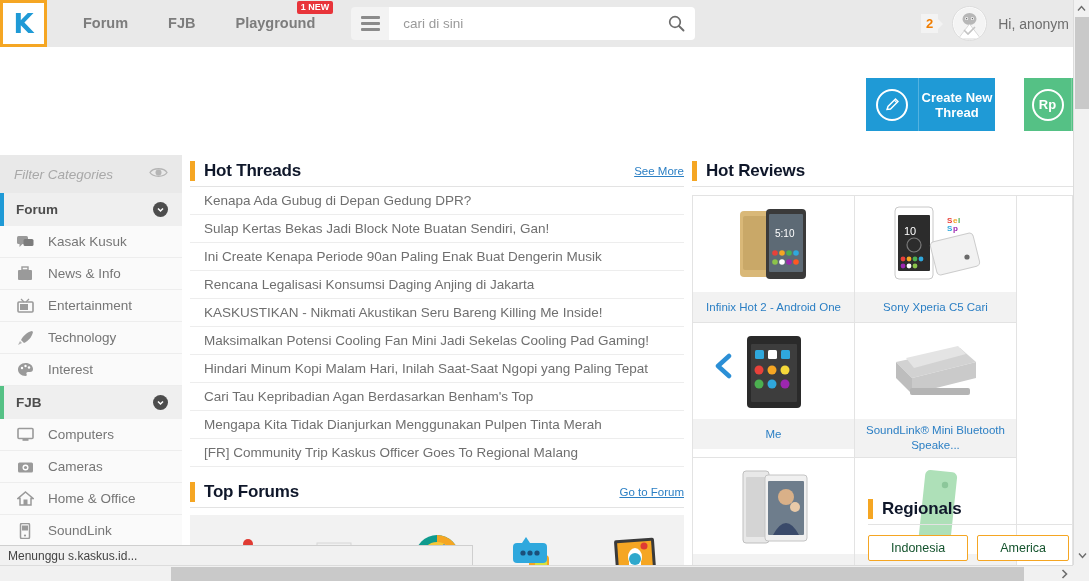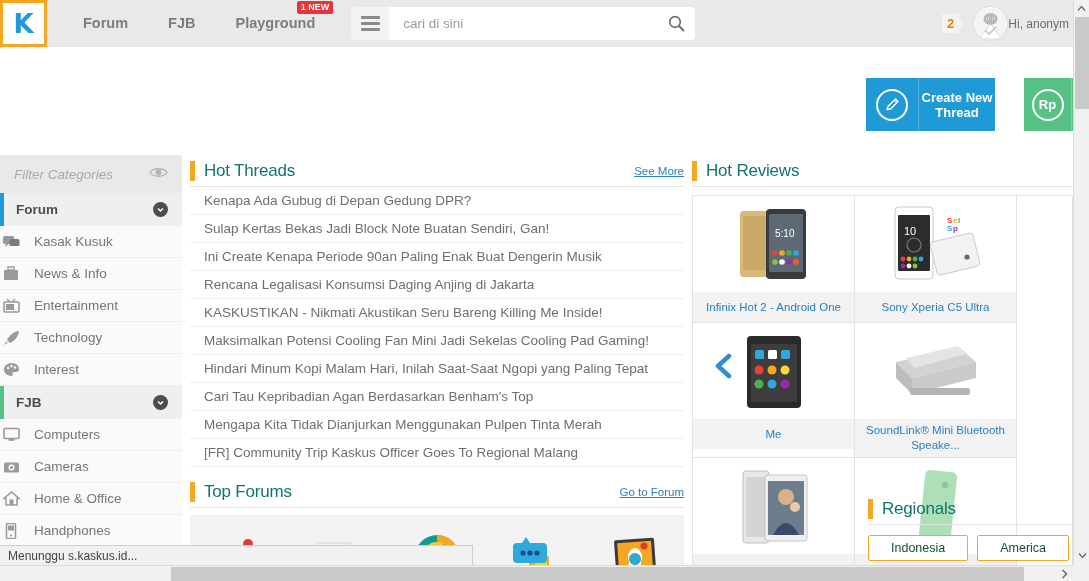--- a/index.html
+++ b/index.html
@@ -80,21 +80,21 @@
     border-left: 5px solid #f3f3f3;
     border-top: 5px solid transparent; border-bottom: 5px solid transparent;
   }
   .avatar {
     width: 35px; height: 35px; border-radius: 50%;
     background: #ffffff; border: 1px solid #dcdcdc;
     display: flex; align-items: center; justify-content: center;
     overflow: hidden; cursor: pointer;
   }
   .greeting {
-    font-size: 12px; color: #6d6d6d;
+    margin-left: 11px; font-size: 14px; color: #6d6d6d;
     white-space: nowrap; cursor: pointer;
   }
 
   
   .action-bar {
     position: absolute; top: 78px; left: 0; width: 1073px; height: 53px;
   }
   .btn-create {
     position: absolute; left: 866px; top: 0;
     width: 129px; height: 53px; background: #1f9ad6;
@@ -145,41 +145,41 @@
     font-size: 13.5px; font-weight: bold; color: #4d4d4d;
     cursor: pointer;
   }
   .cat-header.green { border-left-color: #55c185; }
   .chev-circle {
     width: 15px; height: 15px; border-radius: 50%; background: #4d4d4d;
     display: flex; align-items: center; justify-content: center;
   }
   .cat-item {
     height: 32px; display: flex; align-items: center;
-    border-bottom: 1px solid #ededed;
+    padding-left: 14px; border-bottom: 1px solid #ededed;
     background: #fafafa; cursor: pointer;
   }
   .cat-item .ic {
     width: 22px; margin-right: 12px; display: flex; align-items: center; justify-content: center;
   }
   .cat-item .tx { font-size: 13.5px; color: #767676; }
 
   
   .main-left {
     position: absolute; left: 190px; top: 155px; width: 494px;
   }
   .sec-head {
     display: flex; align-items: center; height: 32px;
     border-bottom: 1px solid #e3e3e3; position: relative;
   }
   .sec-head .accent {
     width: 5px; height: 20px; background: #f5a623; margin-right: 9px;
   }
   .sec-head .title {
-    font-size: 17px; font-weight: normal; color: #0f766e; letter-spacing: -0.2px;
+    font-size: 17px; font-weight: bold; color: #0f172a; letter-spacing: -0.2px;
   }
   .sec-head .more {
     margin-left: auto; font-size: 11.5px; color: #2b7fc4;
     text-decoration: underline; cursor: pointer;
   }
   .thread-row {
     height: 28px; display: flex; align-items: center;
     border-bottom: 1px solid #ededed;
     font-size: 13.5px; color: #6f6f6f; padding-left: 14px;
     white-space: nowrap; overflow: hidden; cursor: pointer;
@@ -469,21 +469,21 @@
       <span class="tx">Home &amp; Office</span>
     </div>
     <div class="cat-item">
       <span class="ic">
         <svg width="12" height="16" viewBox="0 0 12 16">
           <rect x="1.5" y="0.5" width="9" height="15" rx="1.2" fill="none" stroke="#9a9a9a" stroke-width="1.5"></rect>
           <rect x="3" y="2.5" width="6" height="5" fill="#9a9a9a"></rect>
           <circle cx="6" cy="12.5" r="1.1" fill="#9a9a9a"></circle>
         </svg>
       </span>
-      <span class="tx">Handphones</span>
+      <span class="tx">SoundLink</span>
     </div>
   </div>
 
   <div class="main-left">
     <div class="sec-head">
       <span class="accent"></span>
       <span class="title">Hot Threads</span>
       <span class="more">See More</span>
     </div>
     <div>
@@ -605,21 +605,21 @@
             <circle cx="28" cy="65" r="2.4" fill="#8bc34a"></circle>
             <rect x="46" y="36" width="44" height="34" rx="4" fill="#f2f2f2" stroke="#cccccc" transform="rotate(-14 68 53)"></rect>
             <circle cx="80" cy="56" r="2.6" fill="#6a6a6a"></circle>
             <text x="60" y="22" font-family="Liberation Sans, sans-serif" font-size="8" font-weight="bold" fill="#e8413a">S</text>
             <text x="66" y="22" font-family="Liberation Sans, sans-serif" font-size="8" font-weight="bold" fill="#f5a623">e</text>
             <text x="71" y="22" font-family="Liberation Sans, sans-serif" font-size="8" font-weight="bold" fill="#4caf50">l</text>
             <text x="60" y="30" font-family="Liberation Sans, sans-serif" font-size="8" font-weight="bold" fill="#2fa8dd">S</text>
             <text x="66" y="30" font-family="Liberation Sans, sans-serif" font-size="8" font-weight="bold" fill="#9c27b0">p</text>
           </svg>
         </div>
-        <div class="rev-name">Sony Xperia C5 Ultra</div>
+        <div class="rev-name">Sony Xperia C5 Cari</div>
       </div>
 
       <div class="rev-card">
         <div class="rev-img">
           <svg width="70" height="86" viewBox="0 0 70 86">
             <rect x="8" y="8" width="54" height="72" rx="4" fill="#2a2a2a"></rect>
             <rect x="12" y="16" width="46" height="58" rx="1" fill="#3d3d3d"></rect>
             <rect x="16" y="22" width="9" height="9" rx="1.5" fill="#2fa8dd"></rect>
             <rect x="29" y="22" width="9" height="9" rx="1.5" fill="#ffffff"></rect>
             <rect x="42" y="22" width="9" height="9" rx="1.5" fill="#2fa8dd"></rect>

